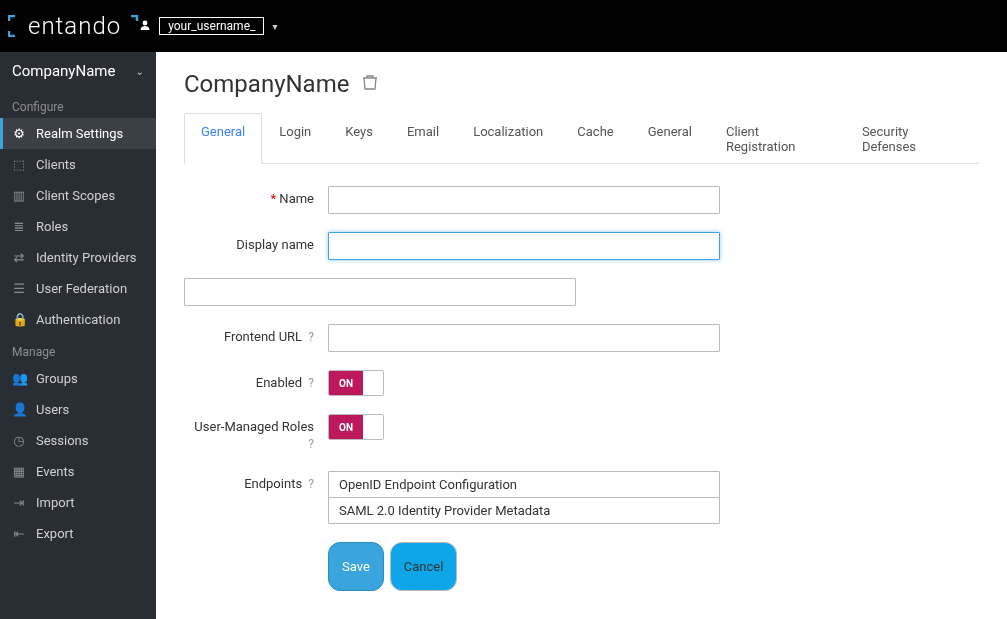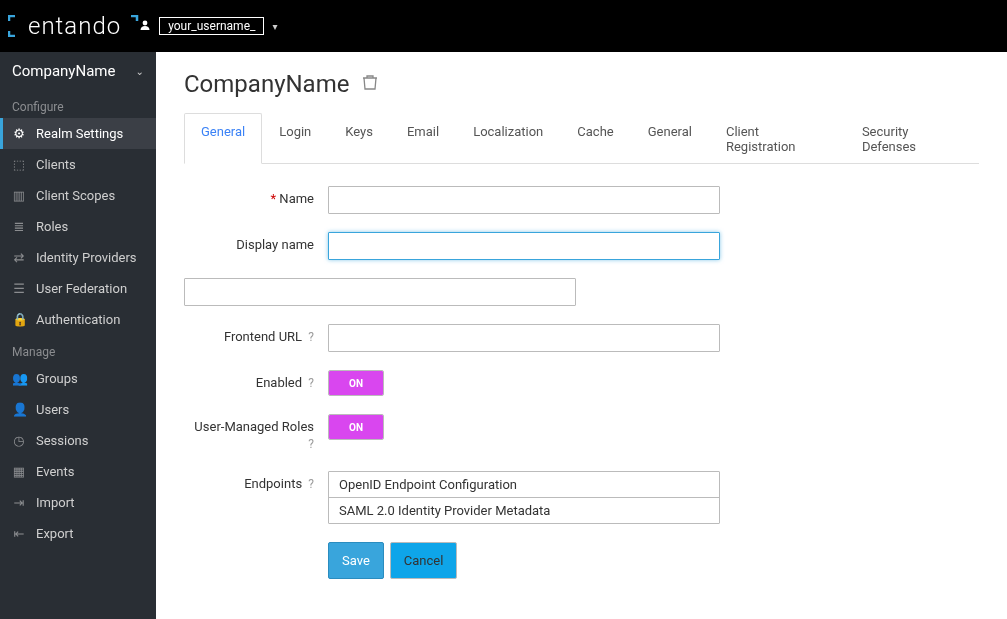--- a/index.html
+++ b/index.html
@@ -26,27 +26,27 @@
     .tab.active { color:#3b82f6; border-color:#ddd; border-bottom:1px solid #fff; background:#fff; border-radius:2px 2px 0 0; }
     .form { margin-top:22px; }
     .row { display:flex; align-items:flex-start; margin-bottom:18px; }
     .row label { width:144px; text-align:right; padding-right:14px; color:#333; font-size:13px; padding-top:5px; line-height:1.3; }
     .row label .req { color:#c00; }
     .row .ctl { width:392px; }
     .row input[type=text] { width:100%; height:28px; border:1px solid #bbb; border-radius:1px; padding:3px 8px; font-size:13px; }
     .row input.focused { border-color:#39a5dc; box-shadow:0 0 4px rgba(57,165,220,.6); }
     .help { color:#9c9c9c; font-size:12px; margin-left:3px; cursor:help; }
     .toggle { display:inline-flex; height:26px; border:1px solid #bbb; border-radius:2px; overflow:hidden; width:56px; align-items:stretch; }
-    .toggle .on { background:#d946ef; color:#fff; font-size:10px; font-weight:700; display:flex; align-items:center; justify-content:center; width:54px; }
+    .toggle .on { background:#be185d; color:#fff; font-size:10px; font-weight:700; display:flex; align-items:center; justify-content:center; width:34px; }
     .toggle .knob { background:#fff; flex:1; }
     .linklist { border:1px solid #bbb; border-radius:1px; width:392px; }
     .linklist div { padding:5px 10px; font-size:13px; color:#333; }
     .linklist div + div { border-top:1px solid #bbb; }
     .actions { margin-left:144px; display:flex; gap:6px; }
-    .btn { padding:10px 13px; font-size:13px; border-radius:2px; cursor:pointer; }
+    .btn { padding:16px 13px; font-size:13px; border-radius:12px; cursor:pointer; }
     .btn-primary { background:#39a5dc; border:1px solid #2a8cbf; color:#fff; }
     .btn-default { background:#0ea5e9; border:1px solid #bbb; color:#333; }
     .chev { font-size:10px; color:#ccc; }
   </style>
 </head>
 <body>
 
 <div class="topbar">
   <div class="logo">
     <svg width="18" height="22" viewBox="0 0 18 22">

